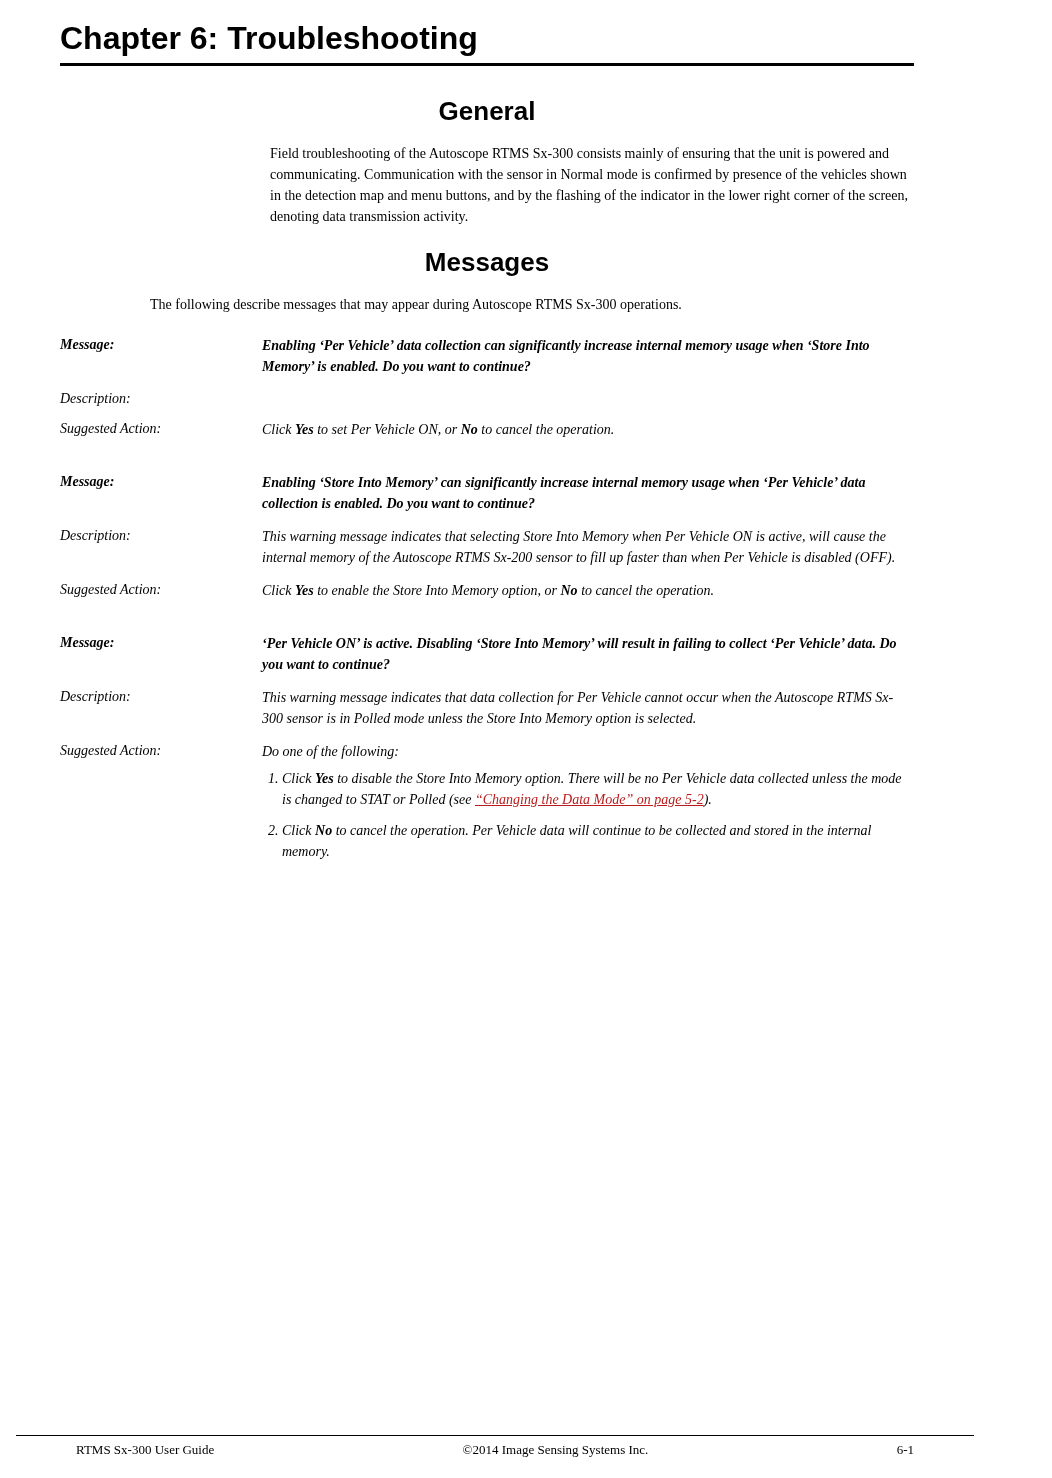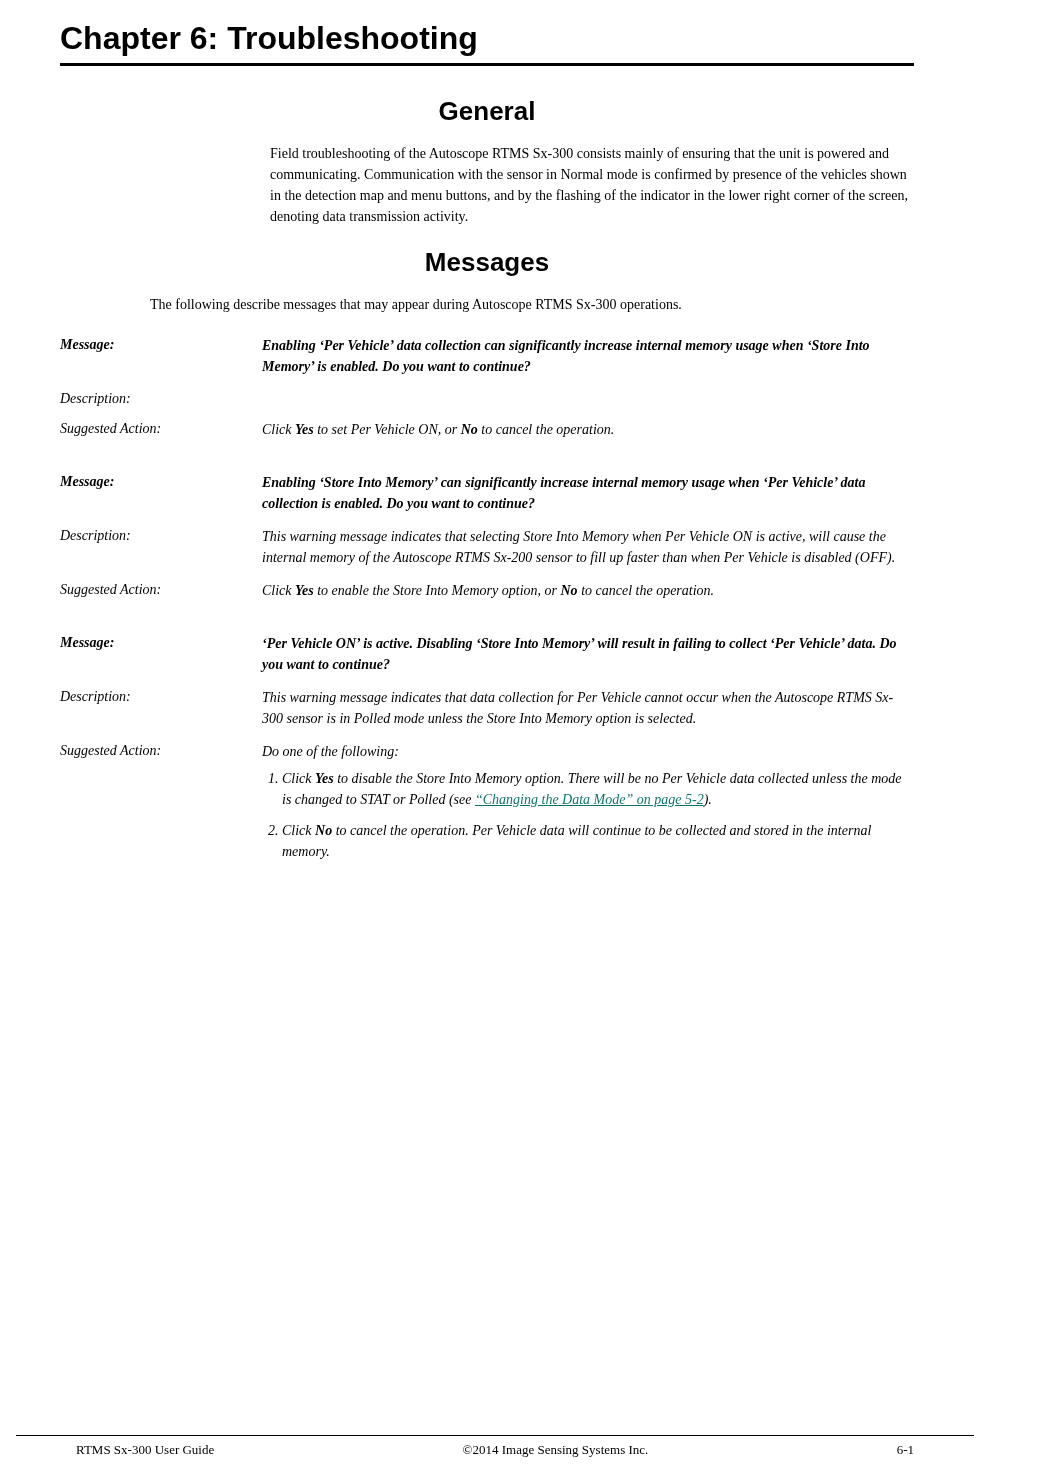--- a/index.html
+++ b/index.html
@@ -65,21 +65,21 @@
       margin-left: 20px;
       margin-top: 6px;
     }
 
     .indent-list li {
       margin-bottom: 10px;
       line-height: 1.5;
     }
 
     .link-text {
-      color: #0f766e;
+      color: #b91c1c;
       text-decoration: underline;
     }
 
     .footer {
       position: absolute;
       bottom: 20px;
       left: 16px;
       right: 0;
       display: flex;
       justify-content: space-between;

